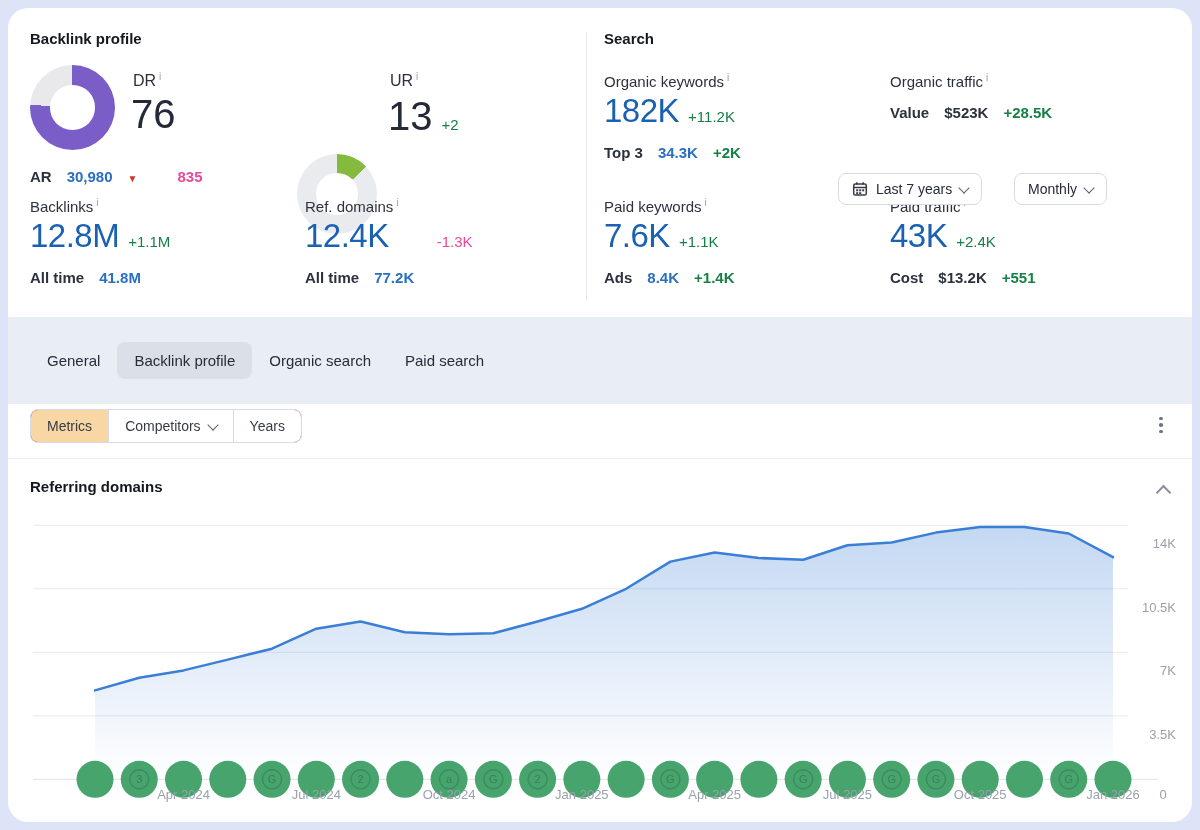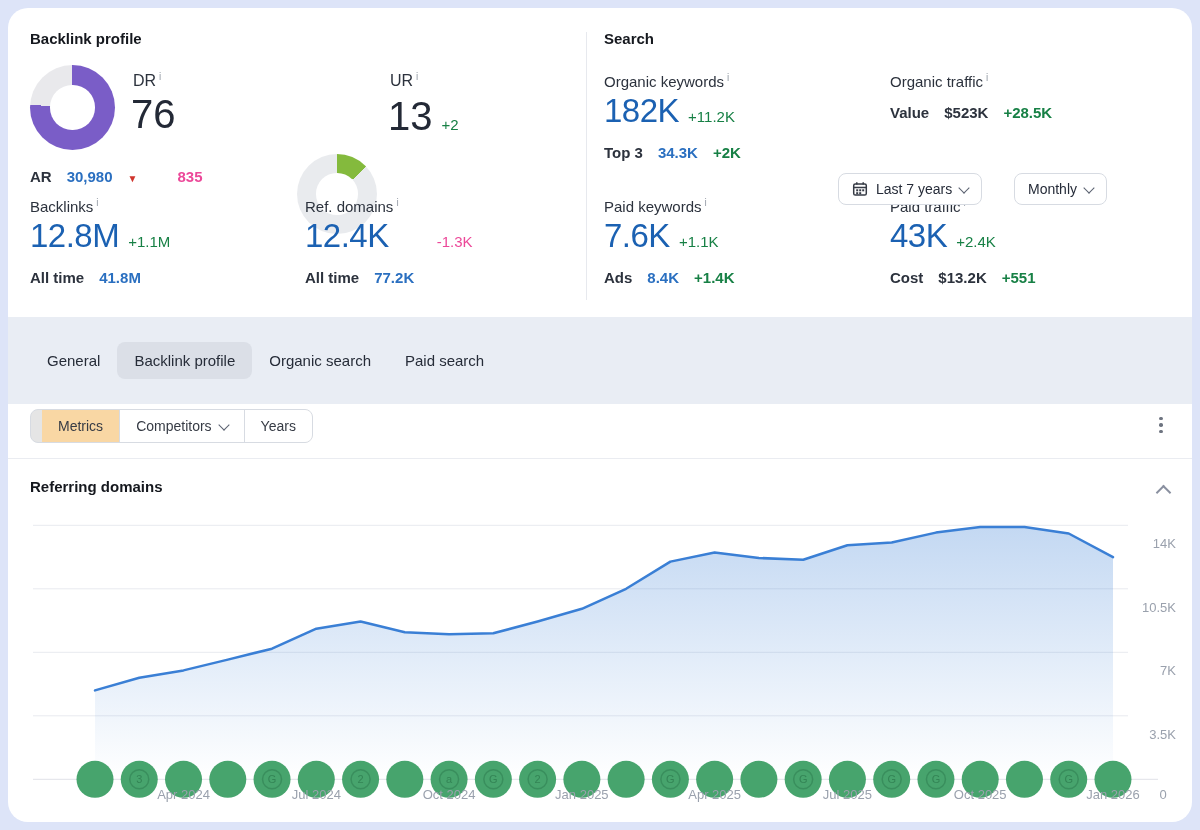--- a/index.html
+++ b/index.html
@@ -22,21 +22,21 @@
   .donut{border-radius:50%;position:relative;}
   .donut .hole{position:absolute;inset:24%;background:#fff;border-radius:50%;}
   .vdivider{width:1px;background:#e7e9ee;}
   
   .tabbar{left:0;right:0;top:309px;height:87px;background:#e9edf4;display:flex;
     align-items:center;padding-left:22px;box-sizing:border-box;}
   .tab{font-size:15px;color:#262c38;padding:10px 17px;border-radius:8px;cursor:pointer;white-space:nowrap;}
   .tab.active{background:#dbdfe7;}
   
   .seg-group{left:22px;top:401px;height:32px;display:flex;border:1px solid #d7dbe2;
-    border-radius:8px;overflow:hidden;background:#e5e5e5;padding-left:11px;}
+    border-radius:8px;overflow:hidden;background:#b91c1c;}
   .seg-btn{display:flex;align-items:center;padding:0 16px;font-size:14px;color:#363b45;
     cursor:pointer;border-left:1px solid #d7dbe2;background:#fff;gap:8px;}
   .seg-btn:first-child{border-left:none;}
   .seg-btn.metrics{background:#f9d7a4;}
   .btn{height:32px;display:flex;align-items:center;gap:8px;padding:0 13px;
     border:1px solid #d7dbe2;border-radius:8px;background:#fff;font-size:14px;
     color:#252b38;cursor:pointer;box-sizing:border-box;}
   .chev{display:inline-block;width:7px;height:7px;border-right:1.6px solid #5a6170;
     border-bottom:1.6px solid #5a6170;transform:rotate(45deg);margin-bottom:3px;}
   .chev-up{display:inline-block;width:9px;height:9px;border-left:2px solid #8a90a0;

